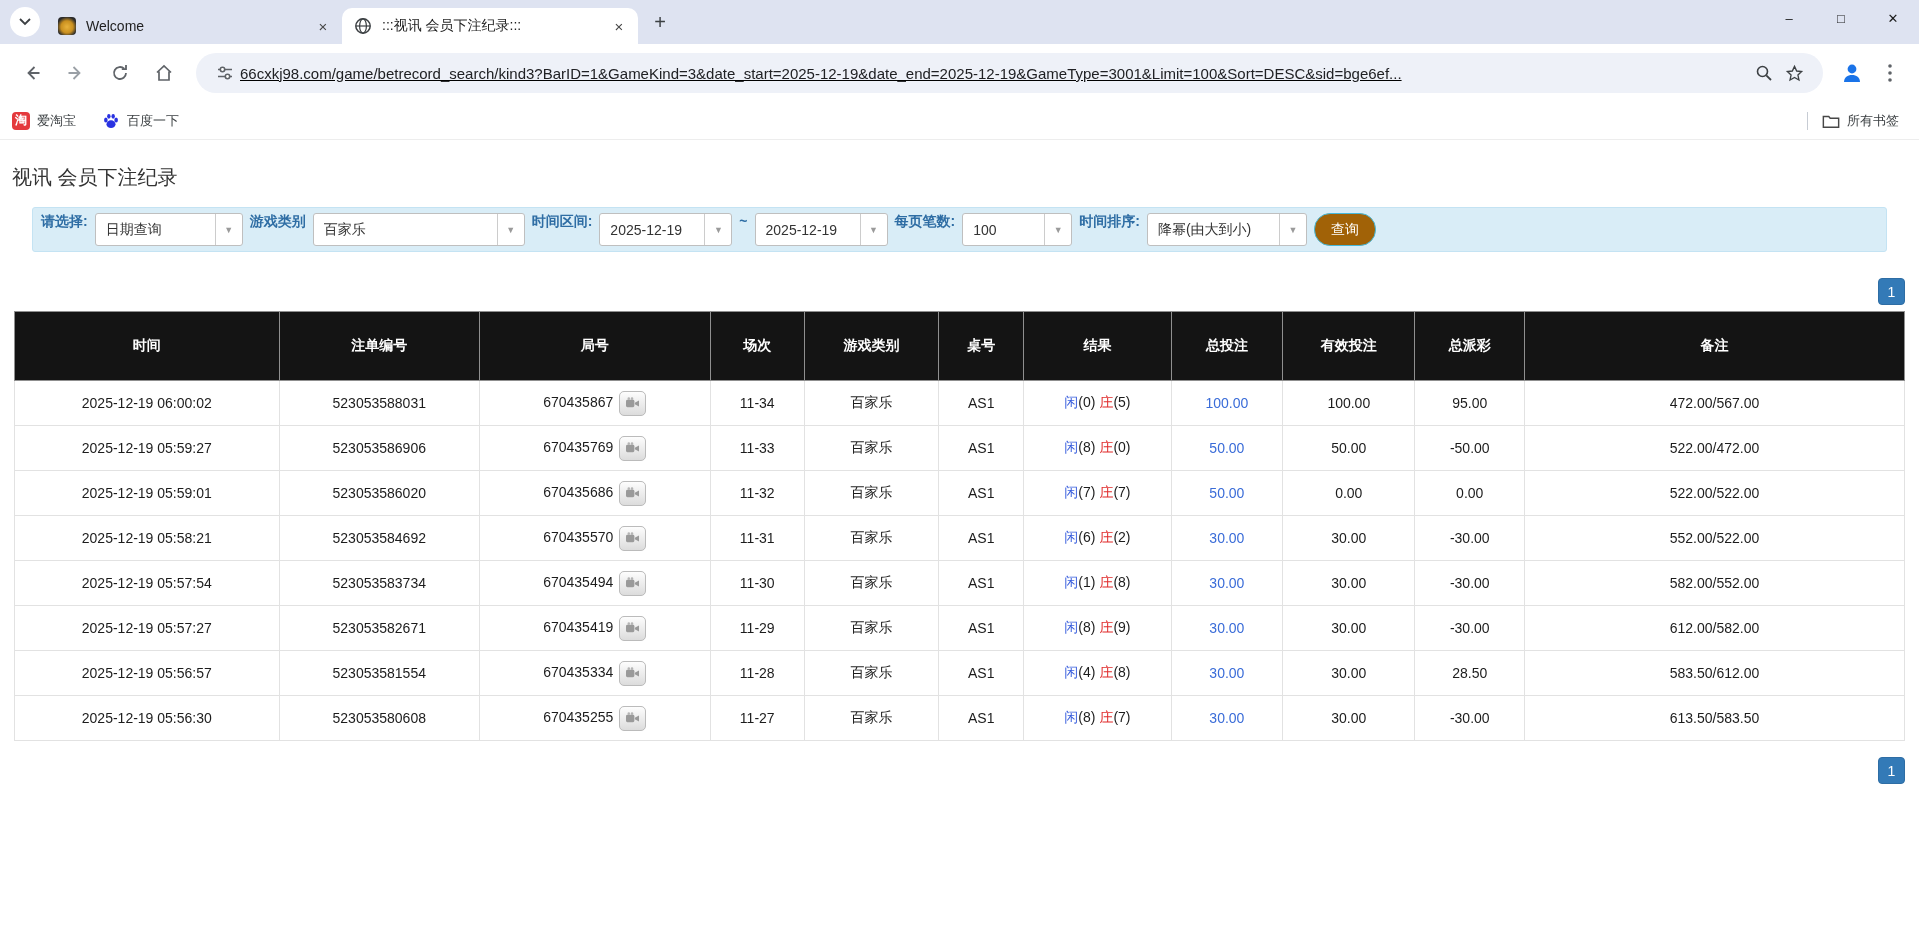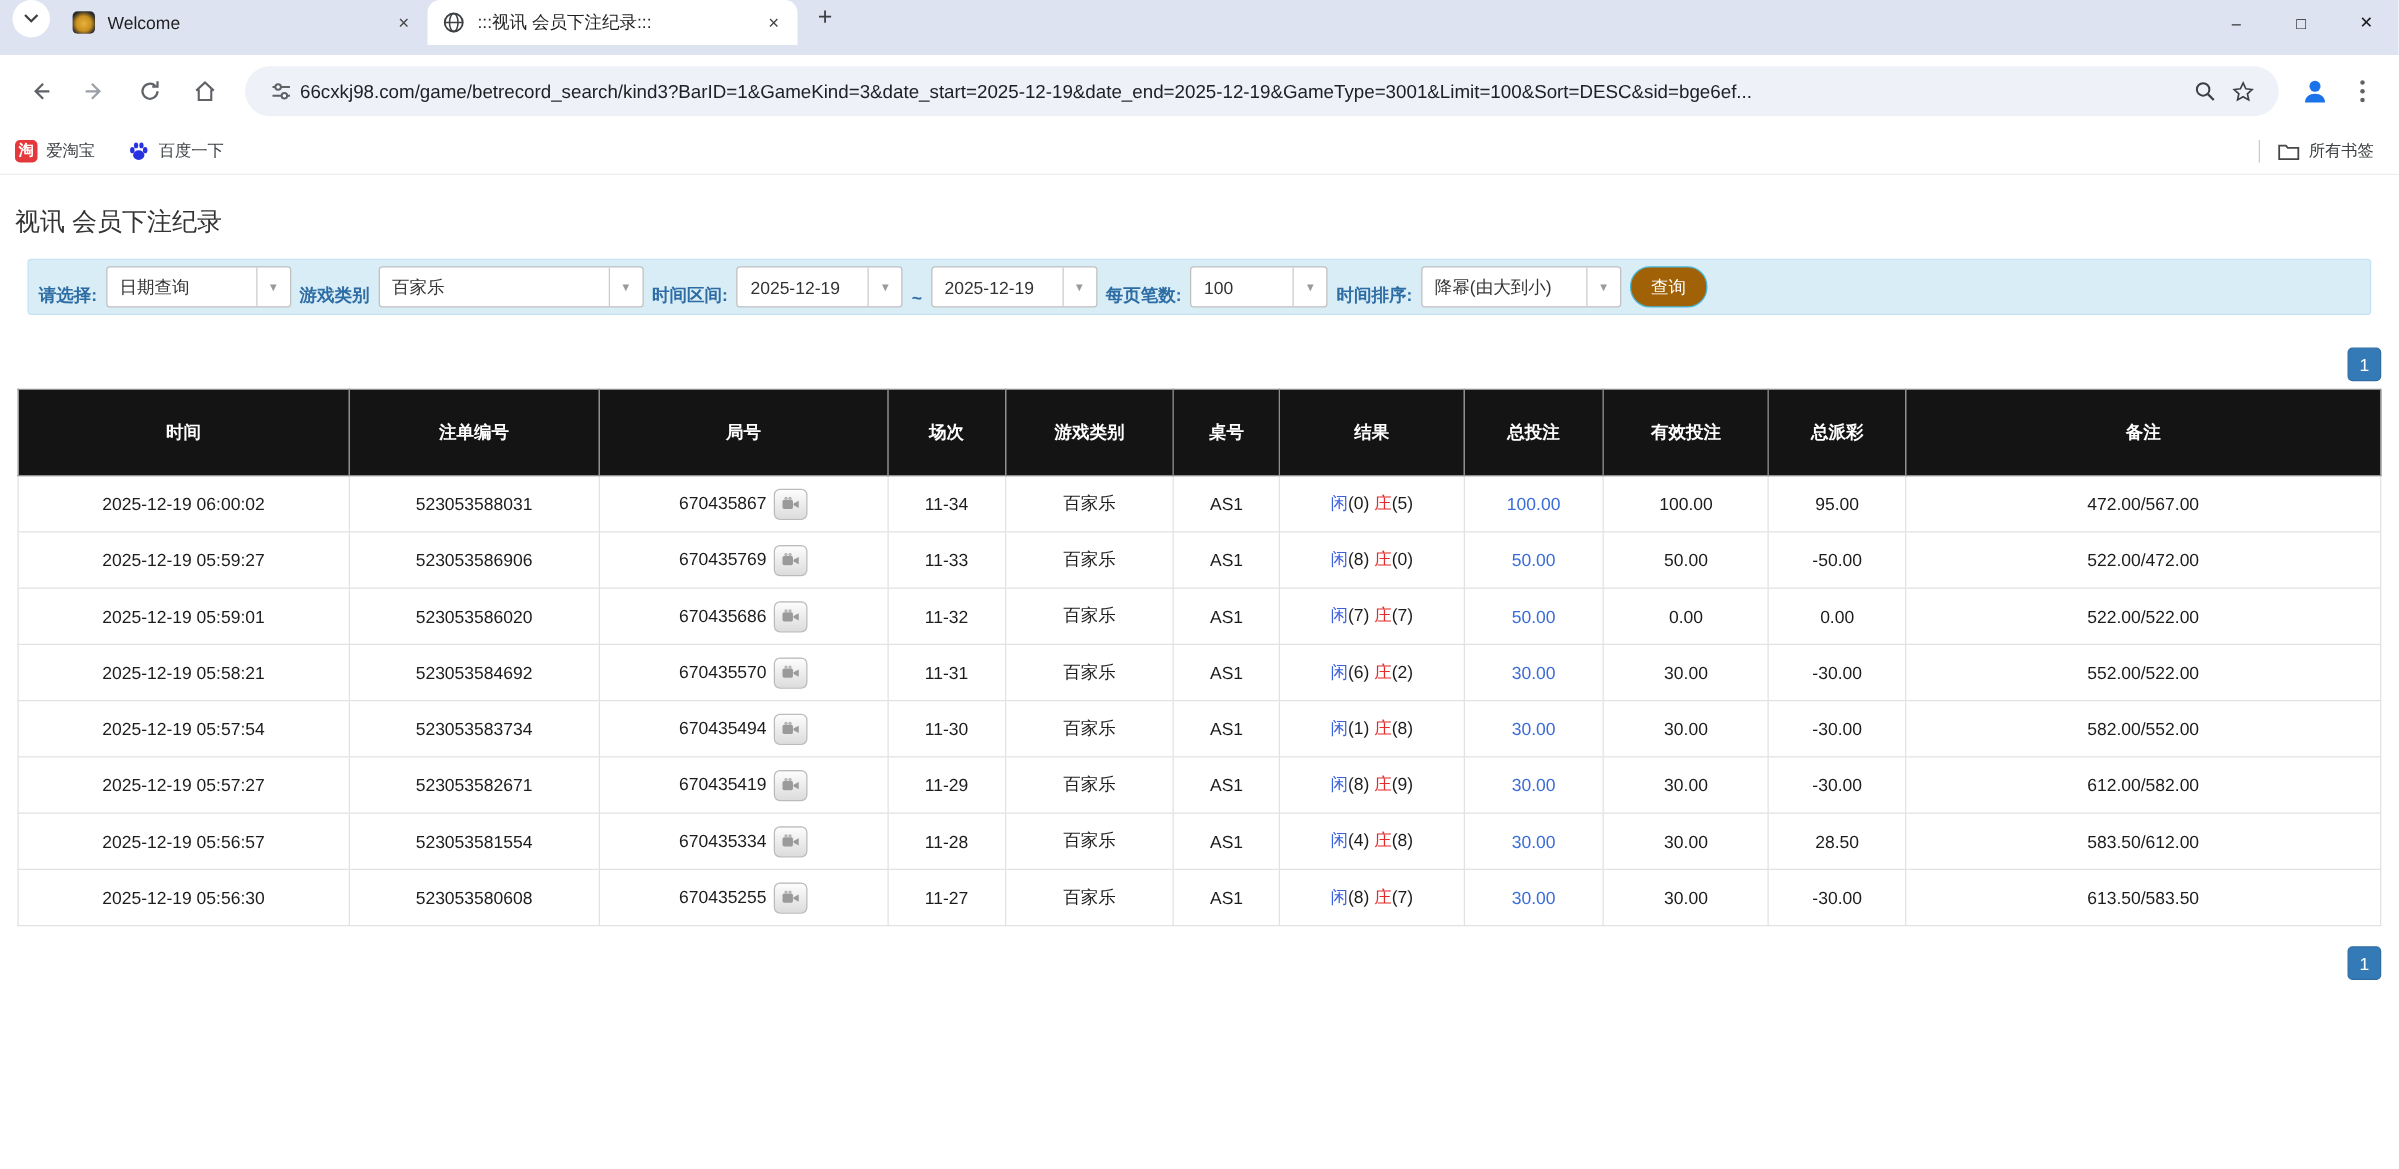--- a/index.html
+++ b/index.html
@@ -1,20 +1,20 @@
 <!DOCTYPE html>
 <html><head>
 <meta charset="utf-8">
 <style>
   * { margin:0; padding:0; box-sizing:border-box; }
   html,body { width:1919px; height:935px; overflow:hidden;
     font-family:"Liberation Sans","DejaVu Sans",sans-serif; background:#fff; }
 
   
-  .tabstrip { height:44px; background:#dee3f1; display:flex; position:relative; }
+  .tabstrip { height:44px; background:#dee3f1; display:flex; align-items:flex-end; position:relative; }
   .tab-search { width:30px; height:30px; border-radius:50%; background:#fff; margin:0 6px 7px 10px;
     display:flex; align-items:center; justify-content:center; cursor:pointer; }
   .tab { height:36px; width:296px; display:flex; align-items:center; padding:0 10px 0 12px;
     border-radius:10px 10px 0 0; font-size:14px; color:#1f1f1f; position:relative; }
   .tab.inactive { background:transparent; }
   .tab.inactive::after { content:""; position:absolute; right:-2px; top:9px; height:18px; width:1px; background:#aab2c4; }
   .tab.active { background:#fff; }
   .tab .fav { width:18px; height:18px; margin-right:10px; flex:0 0 auto; }
   .tab .t-title { flex:1; white-space:nowrap; overflow:hidden; }
   .tab .t-close { width:18px; height:18px; border-radius:50%; display:flex; align-items:center;
@@ -24,42 +24,42 @@
   .new-tab { width:28px; height:28px; margin:0 0 8px 8px; display:flex; align-items:center;
     justify-content:center; font-size:20px; color:#3c4043; cursor:pointer; }
   .win-controls { position:absolute; right:0; top:0; height:36px; display:flex; }
   .win-btn { width:52px; height:36px; display:flex; align-items:center; justify-content:center;
     color:#1a1a1a; font-size:13px; cursor:pointer; }
 
   .toolbar { height:58px; background:#fff; display:flex; align-items:center; padding:0 10px; }
   .nav-btn { width:38px; height:38px; border-radius:50%; display:flex; align-items:center;
     justify-content:center; margin:0 3px; cursor:pointer; }
   .omnibox { flex:1; height:40px; background:#eef1f8; border-radius:20px; margin:0 10px;
-    display:flex; align-items:center; padding:0 14px; min-width:0; }
+    display:flex; align-items:center; padding:0 14px; min-width:0;text-decoration:underline; }
   .omnibox .url { flex:1; font-size:15px; color:#202124; white-space:nowrap; overflow:hidden; }
   .omni-ic { width:30px; height:30px; display:flex; align-items:center; justify-content:center;
     flex:0 0 auto; cursor:pointer; }
   .avatar-btn,.menu-btn { width:38px; height:38px; display:flex; align-items:center;
     justify-content:center; cursor:pointer; }
 
   .bookmarks { height:38px; background:#fff; display:flex; align-items:center; padding:0 12px;
     border-bottom:1px solid #ededed; }
   .bm { display:flex; align-items:center; margin-right:26px; font-size:13px; color:#3c4043; cursor:pointer; }
   .bm .bm-ic { margin-right:7px; display:flex; }
   .bm-spacer { flex:1; }
   .bm-divider { width:1px; height:18px; background:#c7ccd4; margin-right:14px; }
   .tao-ic { width:18px; height:18px; background:#e4393c; border-radius:4px; color:#fff; font-size:12px;
     display:flex; align-items:center; justify-content:center; font-weight:bold; }
 
   
   .page { background:#fff; height:795px; overflow:hidden; }
   .page-title { font-size:20px; color:#333; margin:24px 0 16px 12px; font-weight:normal; }
 
-  .filterbar { margin:0 22px; background:#d9edf7; border:1px solid #c4e3f3; border-radius:3px;
-    padding:5px 8px; display:flex; align-items:flex-end; gap:7px; }
+  .filterbar { margin:0 32px; background:#d9edf7; border:1px solid #c4e3f3; border-radius:3px;
+    padding:5px 8px; display:flex; align-items:flex-start; gap:7px; }
   .flabel { font-size:14px; font-weight:bold; color:#2e6da4; white-space:nowrap; }
   .sel { display:inline-flex; align-items:center; background:#fff; border:1px solid #bfbfbf;
     border-radius:3px; height:33px; cursor:pointer; }
   .sel .val { padding:0 10px; font-size:14px; color:#333; flex:1; white-space:nowrap; }
   .sel .caret { width:27px; align-self:stretch; border-left:1px solid #ccc; display:flex;
     align-items:center; justify-content:center; color:#9a9a9a; font-size:9px; }
   .tilde { font-size:14px; color:#2e6da4; font-weight:bold; }
   .btn-query { background:#a16207; border:1px solid #46b8da; color:#fff; font-size:14px;
     height:33px; padding:0 16px; border-radius:16px; cursor:pointer; }
 

